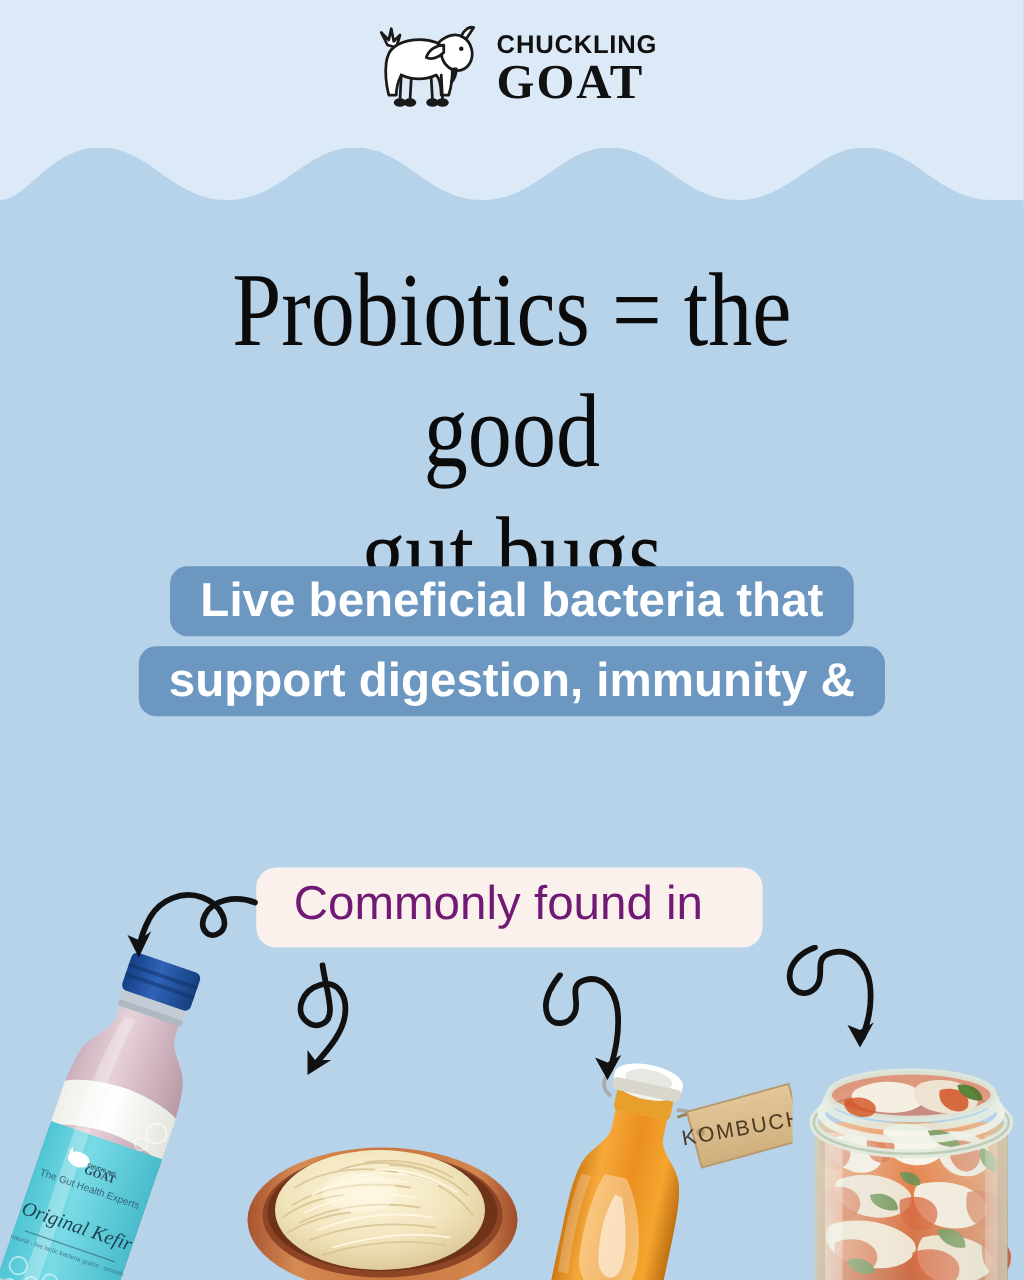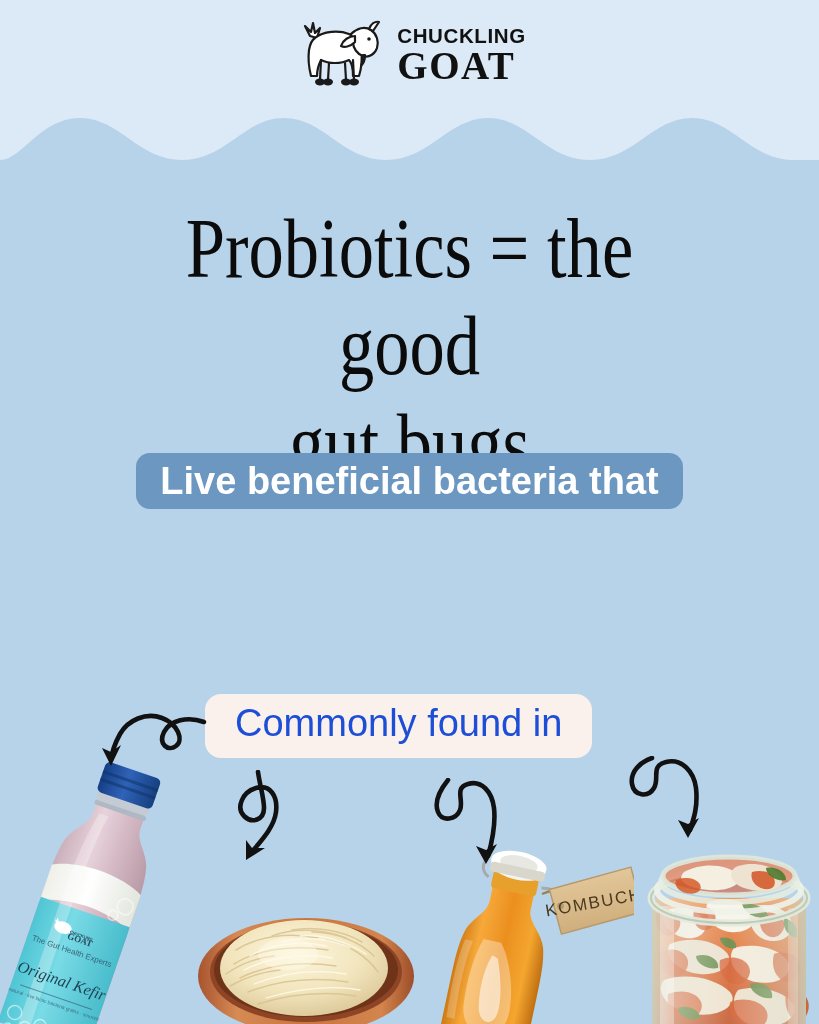--- a/index.html
+++ b/index.html
@@ -69,24 +69,24 @@
     line-height:56px;
     padding:0 24px;
     border-radius:14px;
   }
 
   
   .pill{
     position:absolute; left:205px; top:694px; z-index:6;
     background:#faf1ec;
     border-radius:16px;
-    padding:9px 30px 13px 30px;
+    padding:9px 48px 13px 30px;
     font-family:"Liberation Sans", sans-serif;
     font-size:38px;
-    color:#1d4ed8;
+    color:#701a75;
     line-height:1.1;
   }
 
   
   .arrow{ position:absolute; z-index:6; }
   .a1{ left:92px;  top:700px; width:115px; height:85px; }
   .a2{ left:222px; top:770px; width:115px; height:110px; }
   .a3{ left:418px; top:778px; width:115px; height:110px; }
   .a4{ left:618px; top:756px; width:115px; height:110px; }
 
@@ -152,20 +152,21 @@
     <div class="logo-l1">CHUCKLING</div>
     <div class="logo-l2">GOAT</div>
   </div>
 </div>
 
 <div class="headline">Probiotics = the good
 gut bugs</div>
 
 <div class="hl-block">
   <div class="hl-line"><span>Live beneficial bacteria that</span></div>
+  <div class="hl-line"><span>support digestion, immunity &amp;</span></div>
 </div>
 
 <div class="pill">Commonly found in</div>
 
 <svg class="arrow a1" viewBox="0 0 115 85">
   <g fill="none" stroke="#111" stroke-width="4.6" stroke-linecap="round" stroke-linejoin="round">
     <path d="M112,22 C96,16 78,20 72,32 C66,44 76,52 84,46
              C92,40 86,24 70,18 C54,12 36,20 28,34
              C22,45 20,52 19,60"></path>
   </g>

